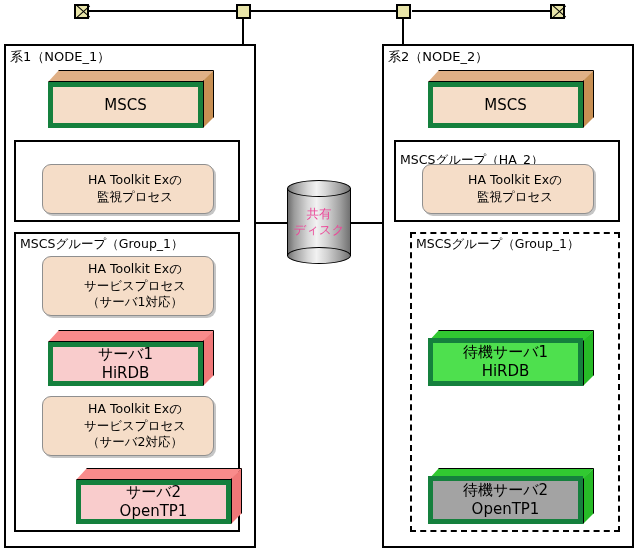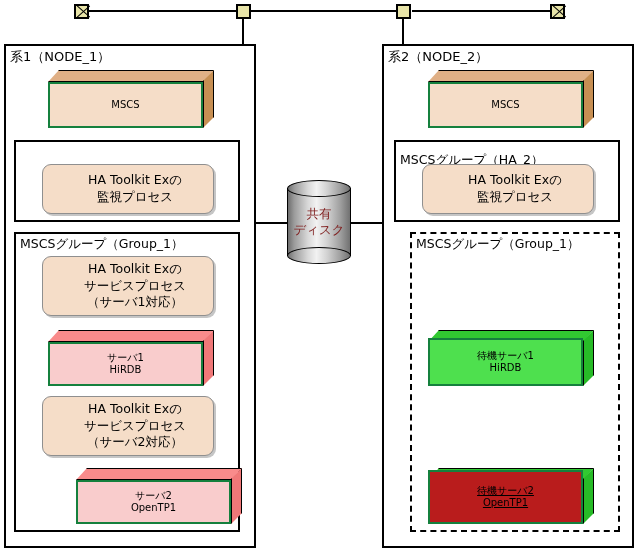--- a/index.html
+++ b/index.html
@@ -81,28 +81,28 @@
   }
 
   
   .box3d {
     position: absolute;
   }
   .box3d .face {
     position: absolute;
     left: 0;
     bottom: 0;
-    border: 2px solid #15803d;
+    border: 5px solid #15803d;
     box-sizing: border-box;
     display: flex;
     flex-direction: column;
     align-items: center;
     justify-content: center;
     text-align: center;
-    font-size: 10px;
+    font-size: 15px;
     line-height: 1.25;
     color: #000000;
   }
   .box3d .top,
   .box3d .side {
     position: absolute;
     border: 1px solid #000000;
     box-sizing: border-box;
   }
   .box3d .top  { clip-path: polygon(0 100%, 11px 0, 100% 0, calc(100% - 11px) 100%); }
@@ -163,21 +163,21 @@
     left: 0;
     top: 0;
     width: 100%;
     height: 100%;
     display: flex;
     flex-direction: column;
     align-items: center;
     justify-content: center;
     font-size: 12.5px;
     line-height: 1.3;
-    color: #7f1d1d;
+    color: #ec4899;
     text-align: center;
     z-index: 3;
   }
   .disk-link {
     position: absolute;
     height: 2px;
     background: #000000;
   }
 </style>
 </head>
@@ -273,21 +273,21 @@
     <div class="side" style="left:155px; top:0; width:11px; height:56px; background:#27bb27;"></div>
     <div class="face" style="width:155px; height:48px; background:#4ee04e;">
       <span>待機サーバ1</span>
       <span>HiRDB</span>
     </div>
   </div>
 
   <div class="box3d" style="left:428px; top:468px; width:166px; height:56px;">
     <div class="top" style="left:0; top:0; width:166px; height:12px; background:#31c931;"></div>
     <div class="side" style="left:155px; top:0; width:11px; height:56px; background:#27bb27;"></div>
-    <div class="face" style="width:155px; height:54px; background:#b91c1c;text-decoration:underline;">
+    <div class="face" style="width:155px; height:48px; background:#a3a3a3;">
       <span>待機サーバ2</span>
       <span>OpenTP1</span>
     </div>
   </div>
 
   <div class="disk-link" style="left:256px; top:222px; width:32px;"></div>
   <div class="disk-link" style="left:350px; top:222px; width:32px;"></div>
 
   <div class="disk" style="left:287px; top:180px; width:64px; height:84px;">
     <div class="body"></div>

